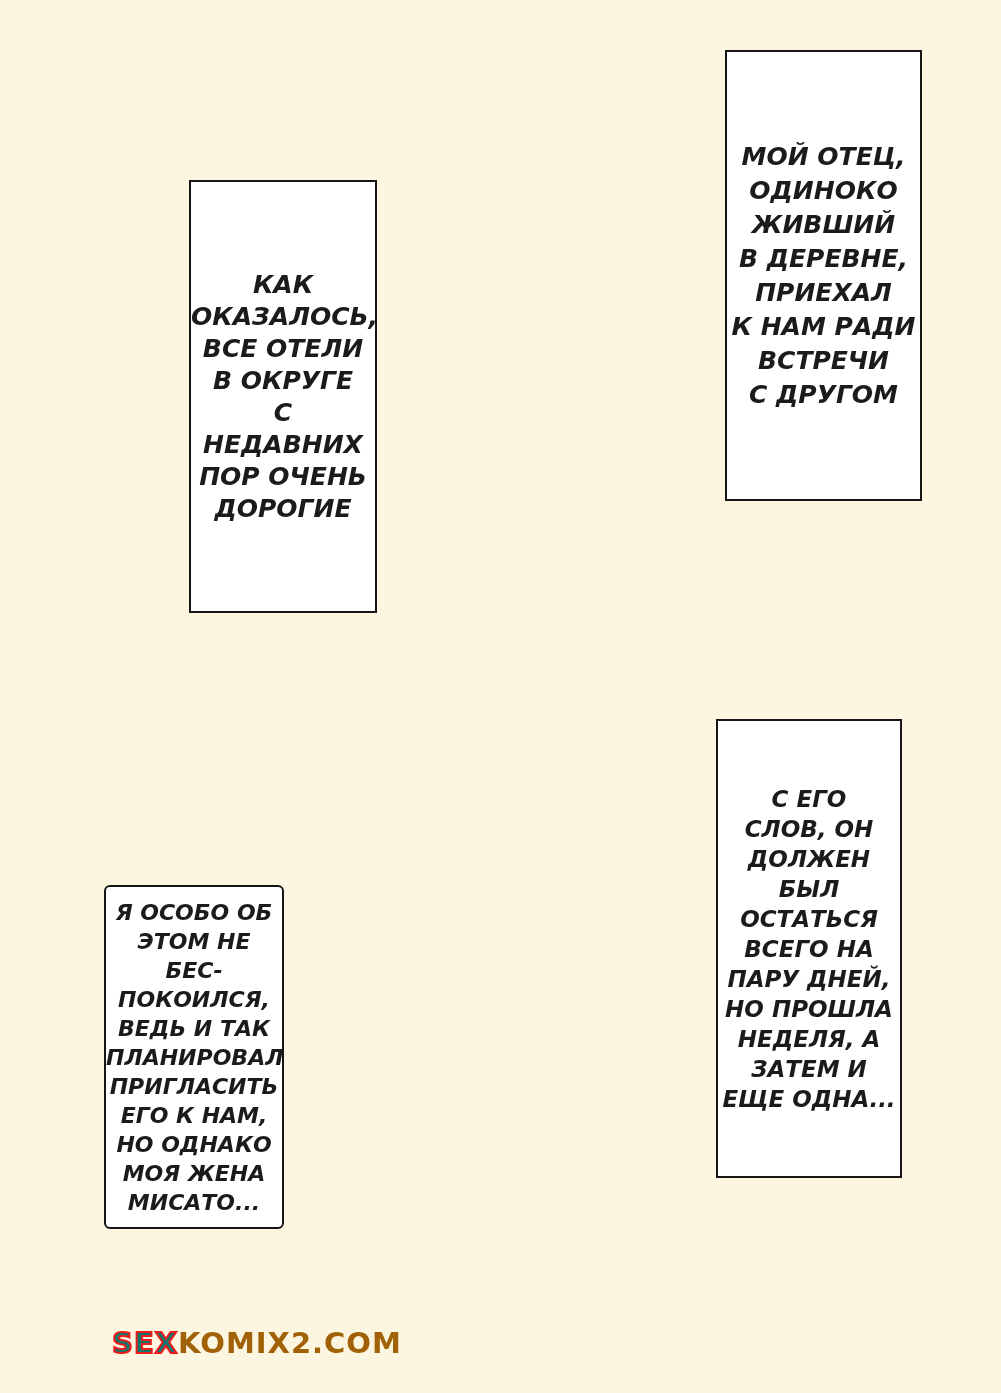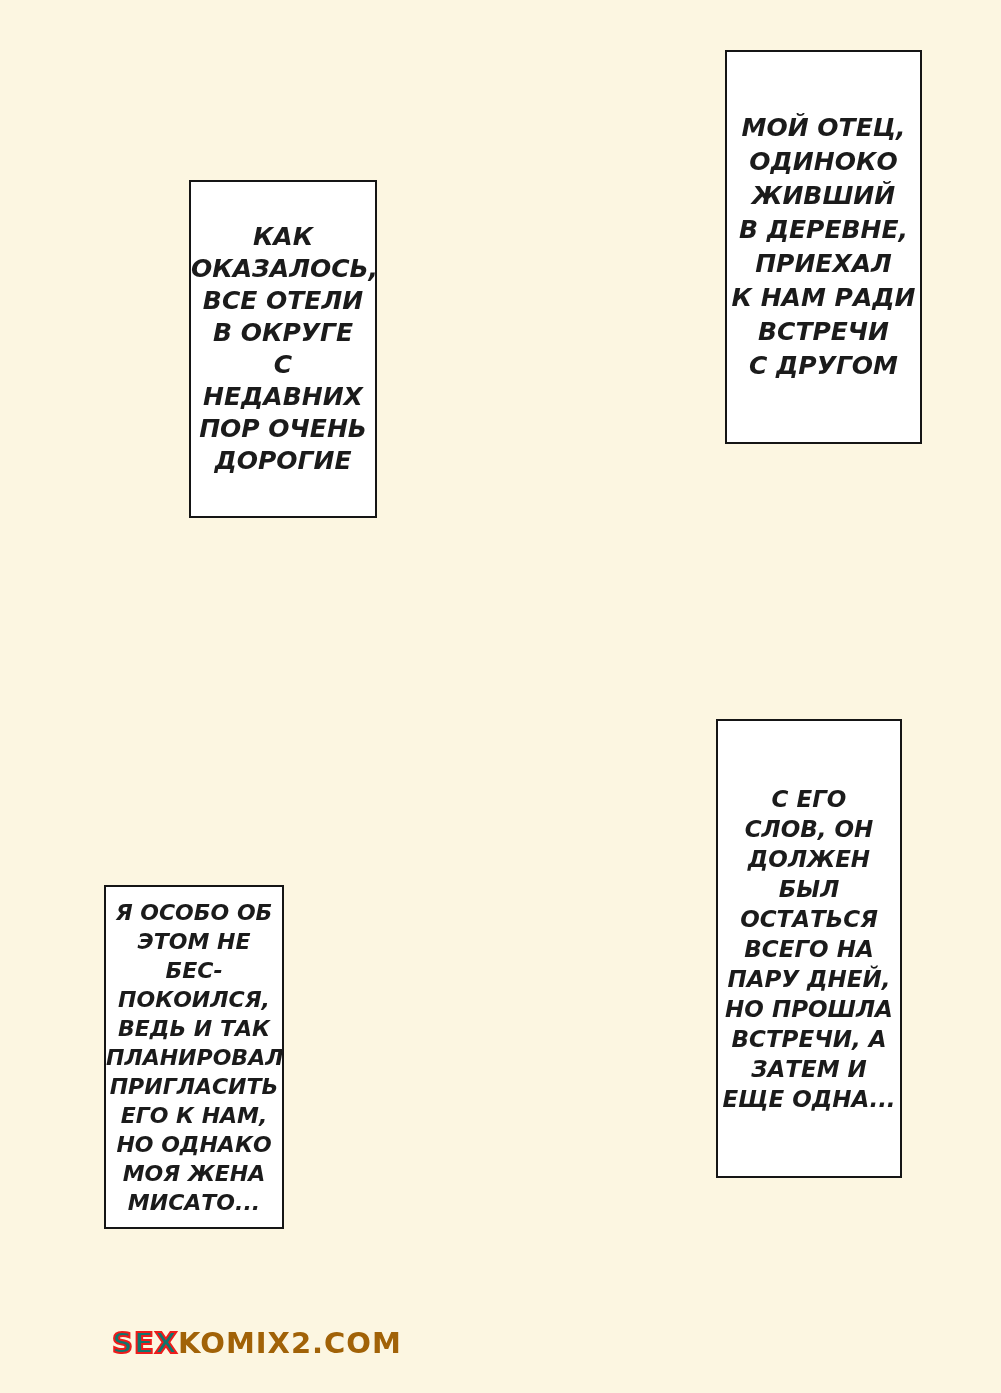--- a/index.html
+++ b/index.html
@@ -27,30 +27,30 @@
   .panel-text {
     width: 100%;
     text-align: center;
     white-space: pre-line;
     font-style: italic;
     font-weight: bold;
     color: #1B1B1B;
     font-family: "DejaVu Sans", sans-serif;
   }
   
-  .panel-1 { left: 725px; top: 50px; width: 197px; height: 394px; }
+  .panel-1 { left: 725px; top: 50px; width: 197px; height: 451px; }
   .panel-1 .panel-text { font-size: 25px; line-height: 34px; }
   
-  .panel-2 { left: 189px; top: 180px; width: 188px; height: 338px; }
+  .panel-2 { left: 189px; top: 180px; width: 188px; height: 433px; }
   .panel-2 .panel-text { font-size: 25px; line-height: 32px; }
   
   .panel-3 { left: 716px; top: 719px; width: 186px; height: 459px; }
   .panel-3 .panel-text { font-size: 23px; line-height: 30px; }
   
-  .panel-4 { left: 104px; top: 885px; width: 180px; height: 344px; }
+  .panel-4 { left: 104px; top: 885px; width: 180px; height: 344px; border-radius: 6px; }
   .panel-4 .panel-text { font-size: 22px; line-height: 29px; }
 
   .watermark {
     position: absolute;
     left: 112px;
     top: 1326px;
     font-size: 29px;
     font-weight: bold;
     letter-spacing: 1px;
     white-space: nowrap;
@@ -92,21 +92,21 @@
   </div>
 
   <div class="panel panel-3">
     <div class="panel-text">С ЕГО
 СЛОВ, ОН
 ДОЛЖЕН БЫЛ
 ОСТАТЬСЯ
 ВСЕГО НА
 ПАРУ ДНЕЙ,
 НО ПРОШЛА
-ВСТРЕЧИ, А
+НЕДЕЛЯ, А
 ЗАТЕМ И
 ЕЩЕ ОДНА...</div>
   </div>
 
   <div class="panel panel-4">
     <div class="panel-text">Я ОСОБО ОБ
 ЭТОМ НЕ БЕС-
 ПОКОИЛСЯ,
 ВЕДЬ И ТАК
 ПЛАНИРОВАЛ

